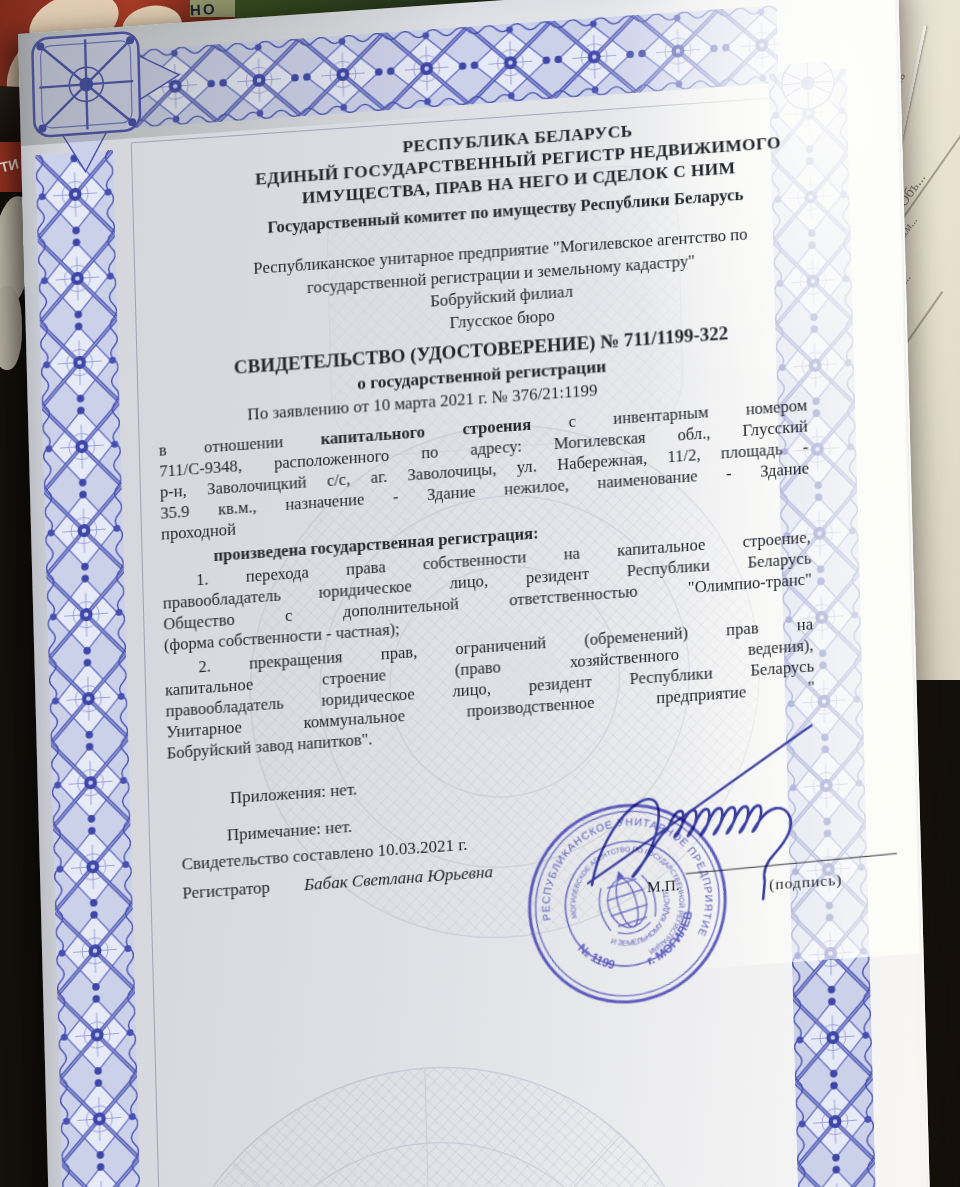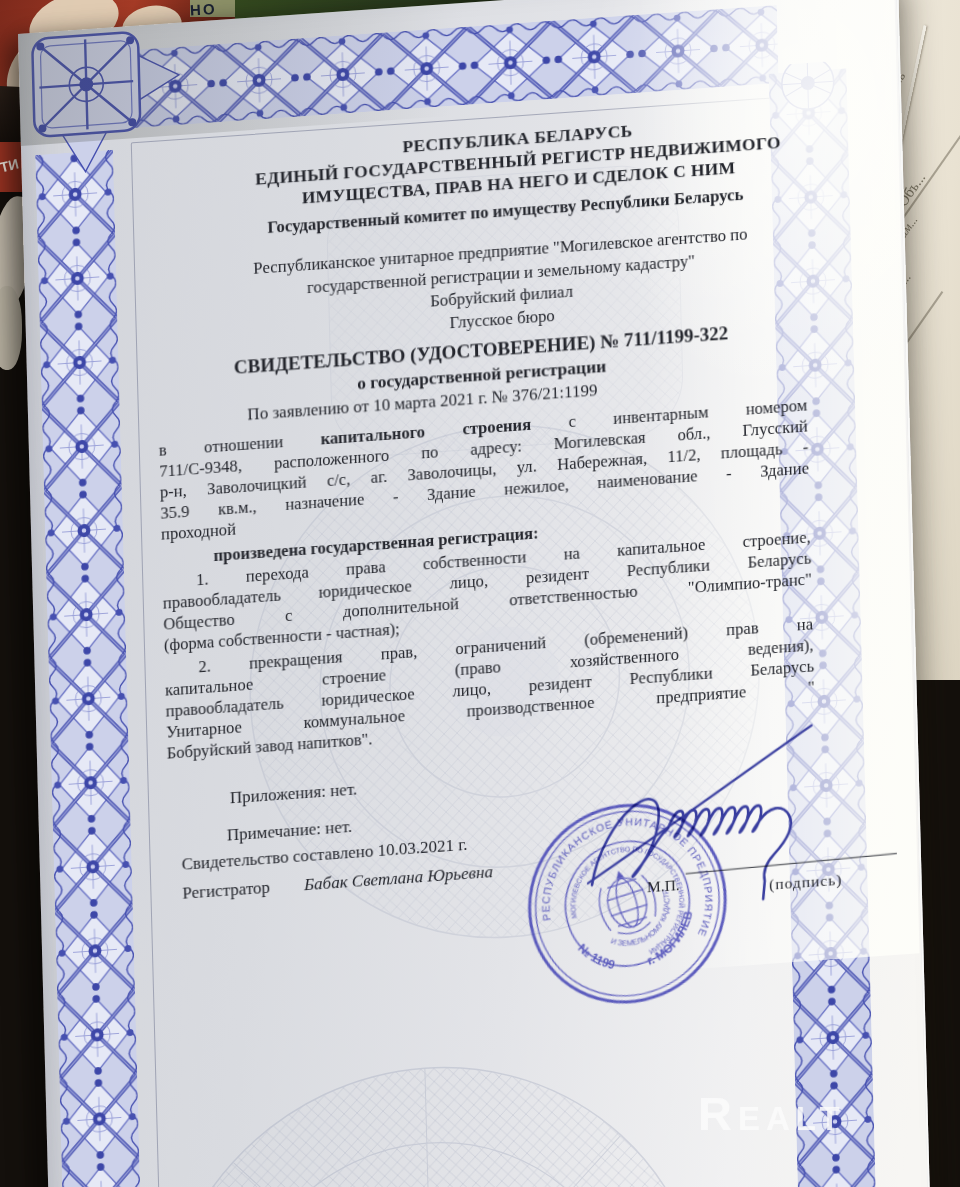--- a/index.html
+++ b/index.html
@@ -296,15 +296,14 @@
             c9,-22 19,-19 14,-3 c-5,14 -14,19 -1,3
             c9,-22 19,-19 14,-3 c-5,14 -14,19 -1,3
             c9,-22 19,-19 14,-3 c-5,14 -14,19 -1,3
             c10,-14 24,-16 30,-4 c5,10 -2,24 -16,38 c-8,8 -12,16 -10,26 l-2,18"></path>
         </g>
       </svg>
 
     </div>
   </div>
 
-  <div class="abs realt">Realt</div>
 
 </div>
 
 </body></html>

